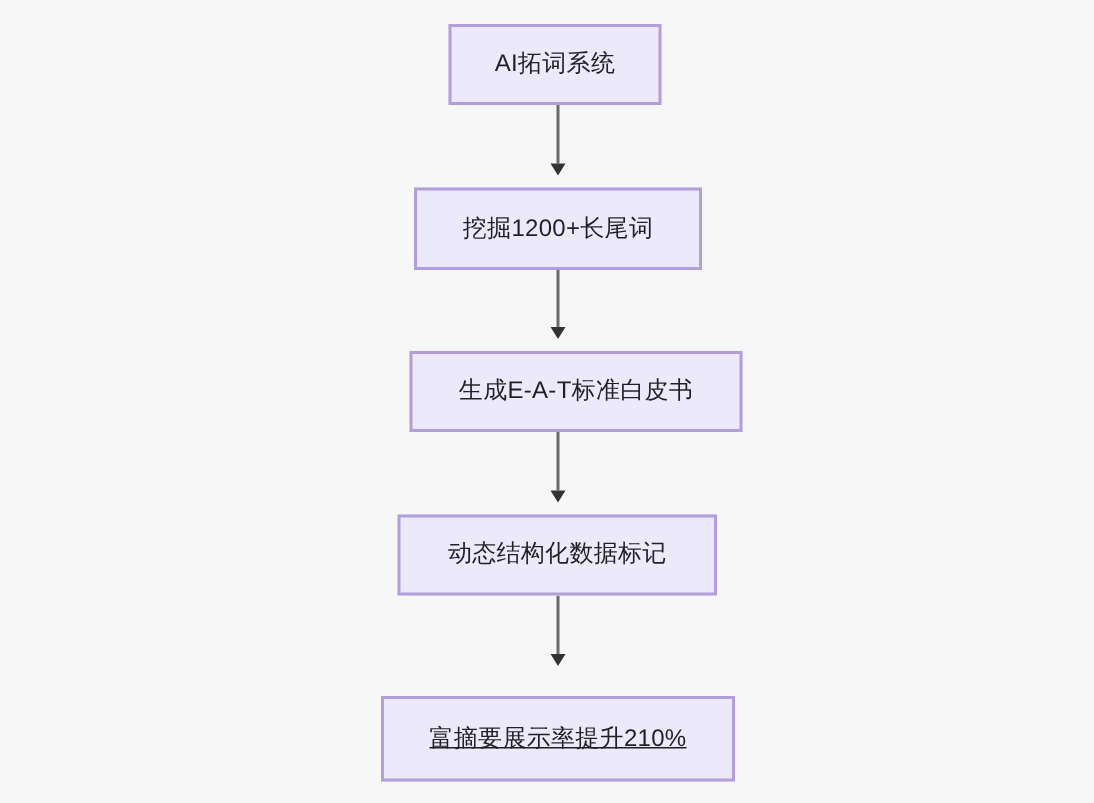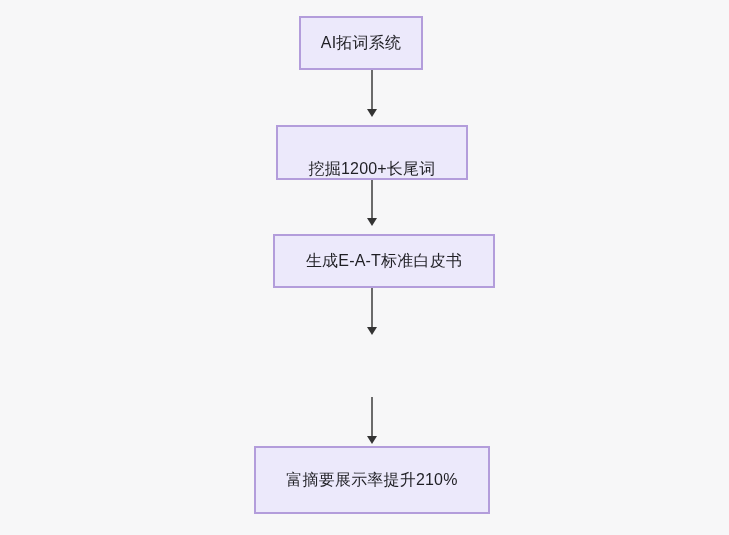--- a/index.html
+++ b/index.html
@@ -76,30 +76,33 @@
   <div class="edge" style="left:371px; top:288px;">
     <div class="edge-line" style="height:39px;"></div>
     <div class="edge-head" style="top:39px;"></div>
   </div>
 
   <div class="edge" style="left:371px; top:397px;">
     <div class="edge-line" style="height:39px;"></div>
     <div class="edge-head" style="top:39px;"></div>
   </div>
 
-  <div class="node" style="left:299px; top:16px; width:124px; height:54px;">
+  <div class="node" style="left:299px; top:16px; width:142px; height:54px;">
     <span class="node-label">AI拓词系统</span>
   </div>
 
-  <div class="node" style="left:276px; top:125px; width:192px; height:55px;align-items:flex-end;">
+  <div class="node" style="left:276px; top:125px; width:192px; height:55px;">
     <span class="node-label">挖掘1200+长尾词</span>
   </div>
 
   <div class="node" style="left:273px; top:234px; width:222px; height:54px;">
     <span class="node-label">生成E-A-T标准白皮书</span>
   </div>
 
+  <div class="node" style="left:265px; top:343px; width:213px; height:54px;">
+    <span class="node-label">动态结构化数据标记</span>
+  </div>
 
-  <div class="node" style="left:254px; top:446px; width:236px; height:68px;">
+  <div class="node" style="left:254px; top:464px; width:236px; height:57px;text-decoration:underline;">
     <span class="node-label">富摘要展示率提升210%</span>
   </div>
 
 </div>
 
 </body></html>

